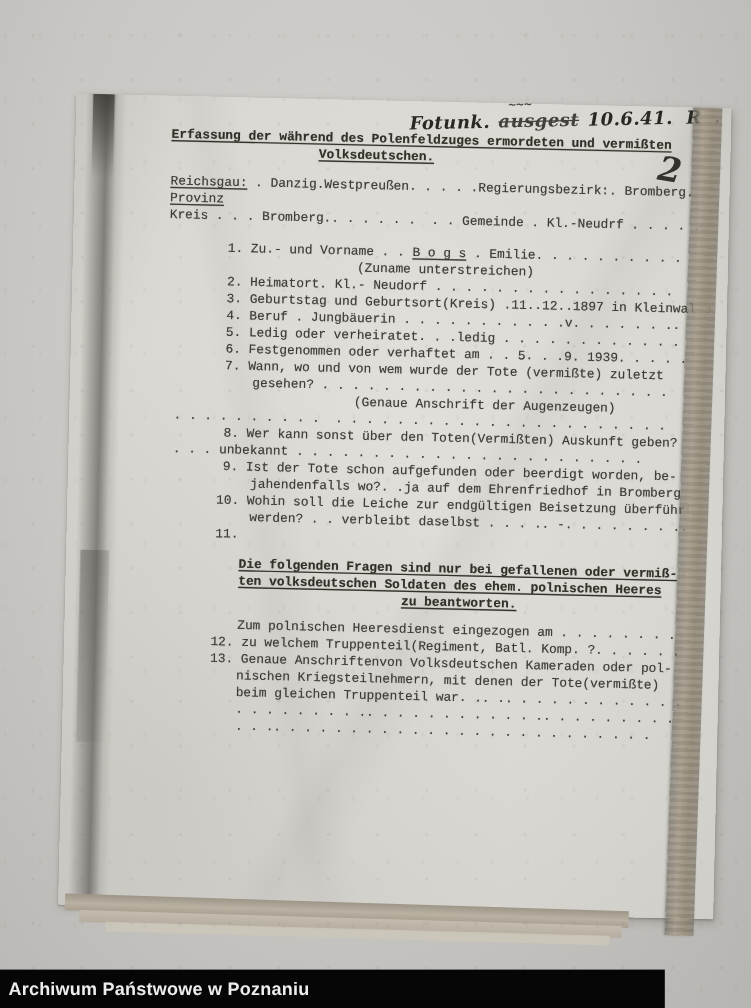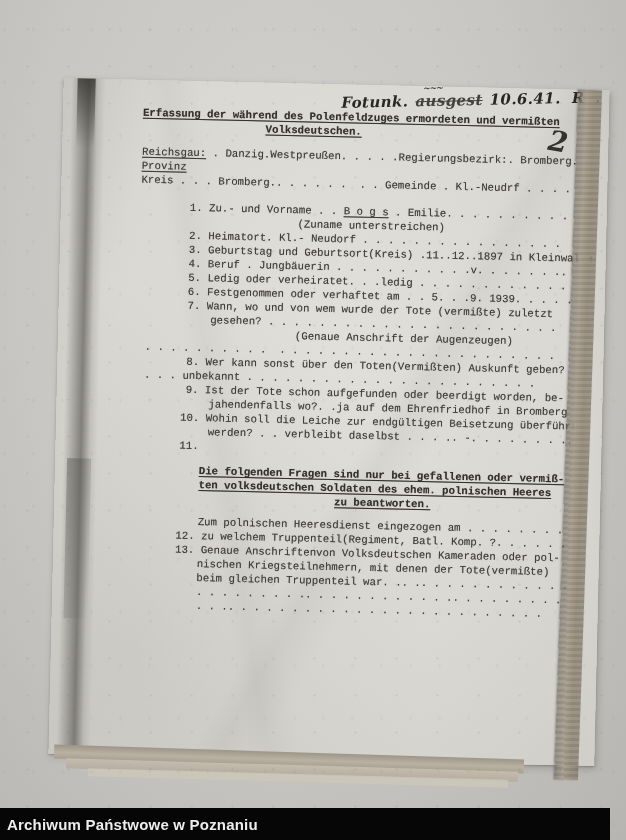--- a/index.html
+++ b/index.html
@@ -37,21 +37,21 @@
     background:
       repeating-linear-gradient(180deg, rgba(0,0,0,.05) 0 3px, rgba(255,255,255,.05) 3px 6px),
       linear-gradient(90deg, rgba(92,86,76,.55) 0%, #a89e8e 35%, #978d7c 68%, rgba(116,108,94,.65) 100%);
     box-shadow:-1px 0 2px rgba(70,66,58,.3);}
   .stack1{position:absolute;left:54px;top:752px;width:470px;height:14px;transform:rotate(1.8deg);
     background:linear-gradient(180deg,#9d9587,#b9b1a2 55%,#a99f90);}
   .stack2{position:absolute;left:66px;top:765px;width:452px;height:10px;transform:rotate(1.7deg);
     background:linear-gradient(180deg,#c4bcae,#b5ad9f);}
   .stack3{position:absolute;left:88px;top:774px;width:420px;height:8px;transform:rotate(1.6deg);
     background:#cdc7ba;opacity:.85;}
-  .bar{position:absolute;left:0;top:808px;width:610px;height:32px;background:#060606;
+  .bar{position:absolute;left:0;top:808px;width:554px;height:32px;background:#060606;
     display:flex;align-items:center;}
   .bar span{color:#ededed;font:bold 15px "Liberation Sans", sans-serif;
     letter-spacing:.2px;padding-left:7px;}
   .doclines{position:absolute;left:80px;top:26px;width:478px;
     font-family:"Liberation Mono","DejaVu Sans Mono",monospace;
     font-size:10.7px;line-height:14px;color:#3e3c38;white-space:pre;
     text-shadow:0 0 .7px rgba(72,70,66,.55);}
   .ln{min-height:14px;}
   .ln.b{font-weight:bold;color:#323029;}
   .u{text-decoration:underline;text-underline-offset:2px;text-decoration-thickness:1px;}

